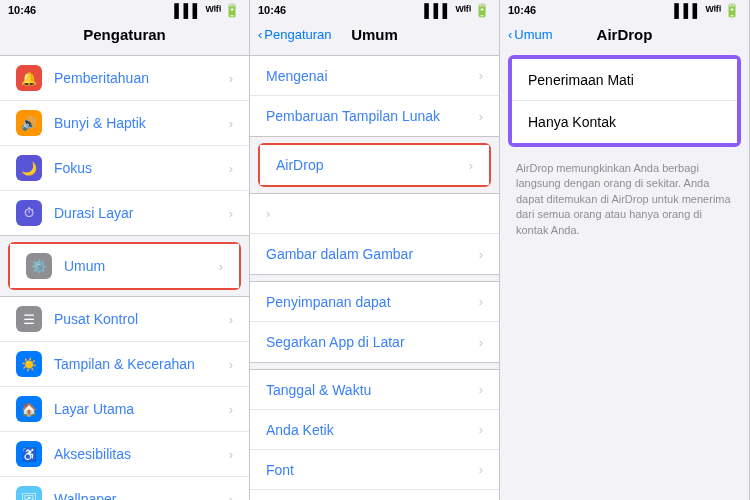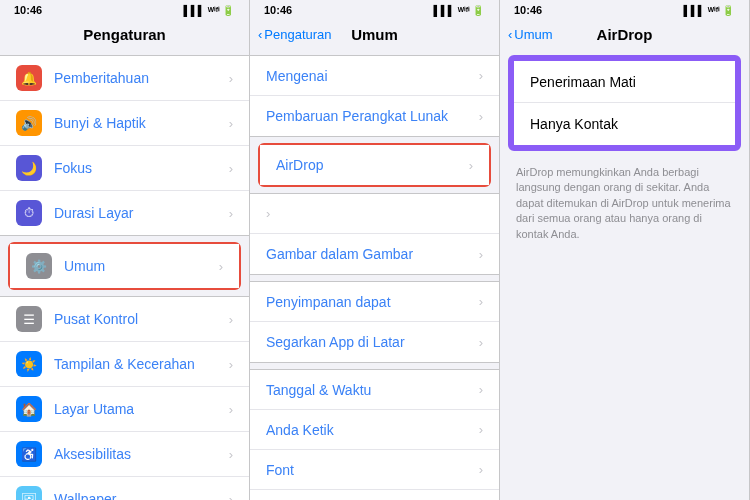--- a/index.html
+++ b/index.html
@@ -21,28 +21,28 @@
       flex-direction: column;
       overflow: hidden;
     }
 
     .status-bar {
       height: 20px;
       background: #f2f2f7;
       display: flex;
       align-items: center;
       justify-content: space-between;
-      padding: 0 14px;
+      padding: 0 8px;
       font-size: 10px;
       font-weight: 600;
       flex-shrink: 0;
     }
 
     .status-bar .time { font-weight: 700; font-size: 11px; }
-    .status-bar .icons { display: flex; gap: 3px; align-items: center; font-size: 10px; }
+    .status-bar .icons { display: flex; gap: 3px; align-items: center; font-size: 13px; }
 
     .nav-header {
       background: #f2f2f7;
       padding: 6px 16px 6px;
       display: flex;
       align-items: center;
       justify-content: center;
       position: relative;
       flex-shrink: 0;
     }
@@ -126,21 +126,21 @@
       color: #c7c7cc;
       font-size: 13px;
     }
 
     .airdrop-panel {
       width: 250px;
     }
 
     .airdrop-options {
       background: #fff;
-      border: 6px solid #8b5cf6;
+      border: 4px solid #8b5cf6;
       border-radius: 6px;
       margin: 6px 8px;
     }
 
     .option-row {
       display: flex;
       align-items: center;
       padding: 11px 16px;
       border-bottom: 0.5px solid #e5e5ea;
       background: #fff;
@@ -256,21 +256,21 @@
     <span class="back-btn">‹ <span>Pengaturan</span></span>
     <span class="title">Umum</span>
   </div>
   <div class="list-container">
     <div class="settings-group">
       <div class="settings-row">
         <span class="row-label">Mengenai</span>
         <span class="row-chevron">›</span>
       </div>
       <div class="settings-row">
-        <span class="row-label">Pembaruan Perangkat Lunak</span>
+        <span class="row-label">Pembaruan Tampilan Lunak</span>
         <span class="row-chevron">›</span>
       </div>
     </div>
 
     <div class="settings-group highlighted">
       <div class="settings-row">
         <span class="row-label">AirDrop</span>
         <span class="row-chevron">›</span>
       </div>
     </div>

